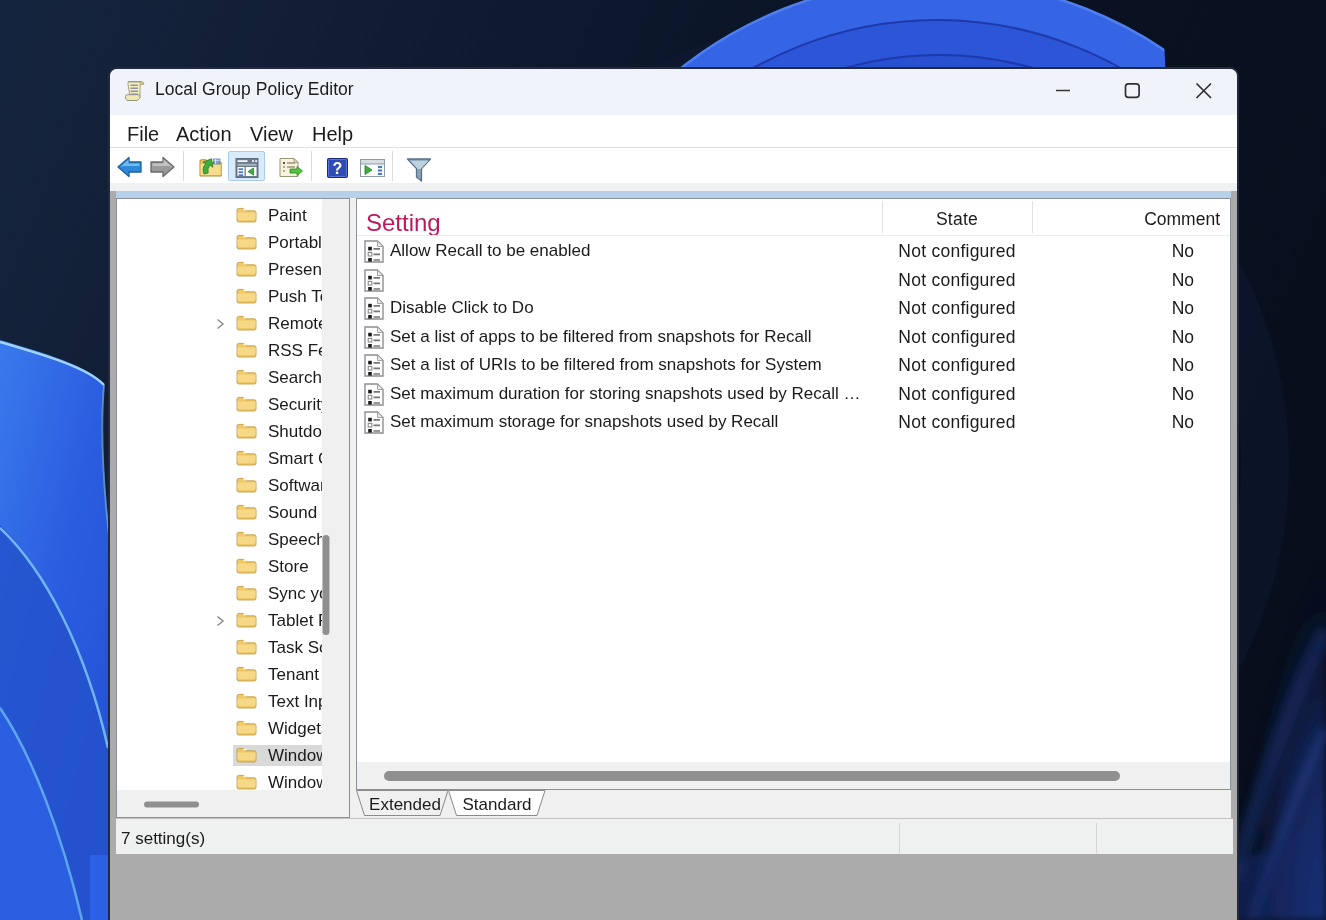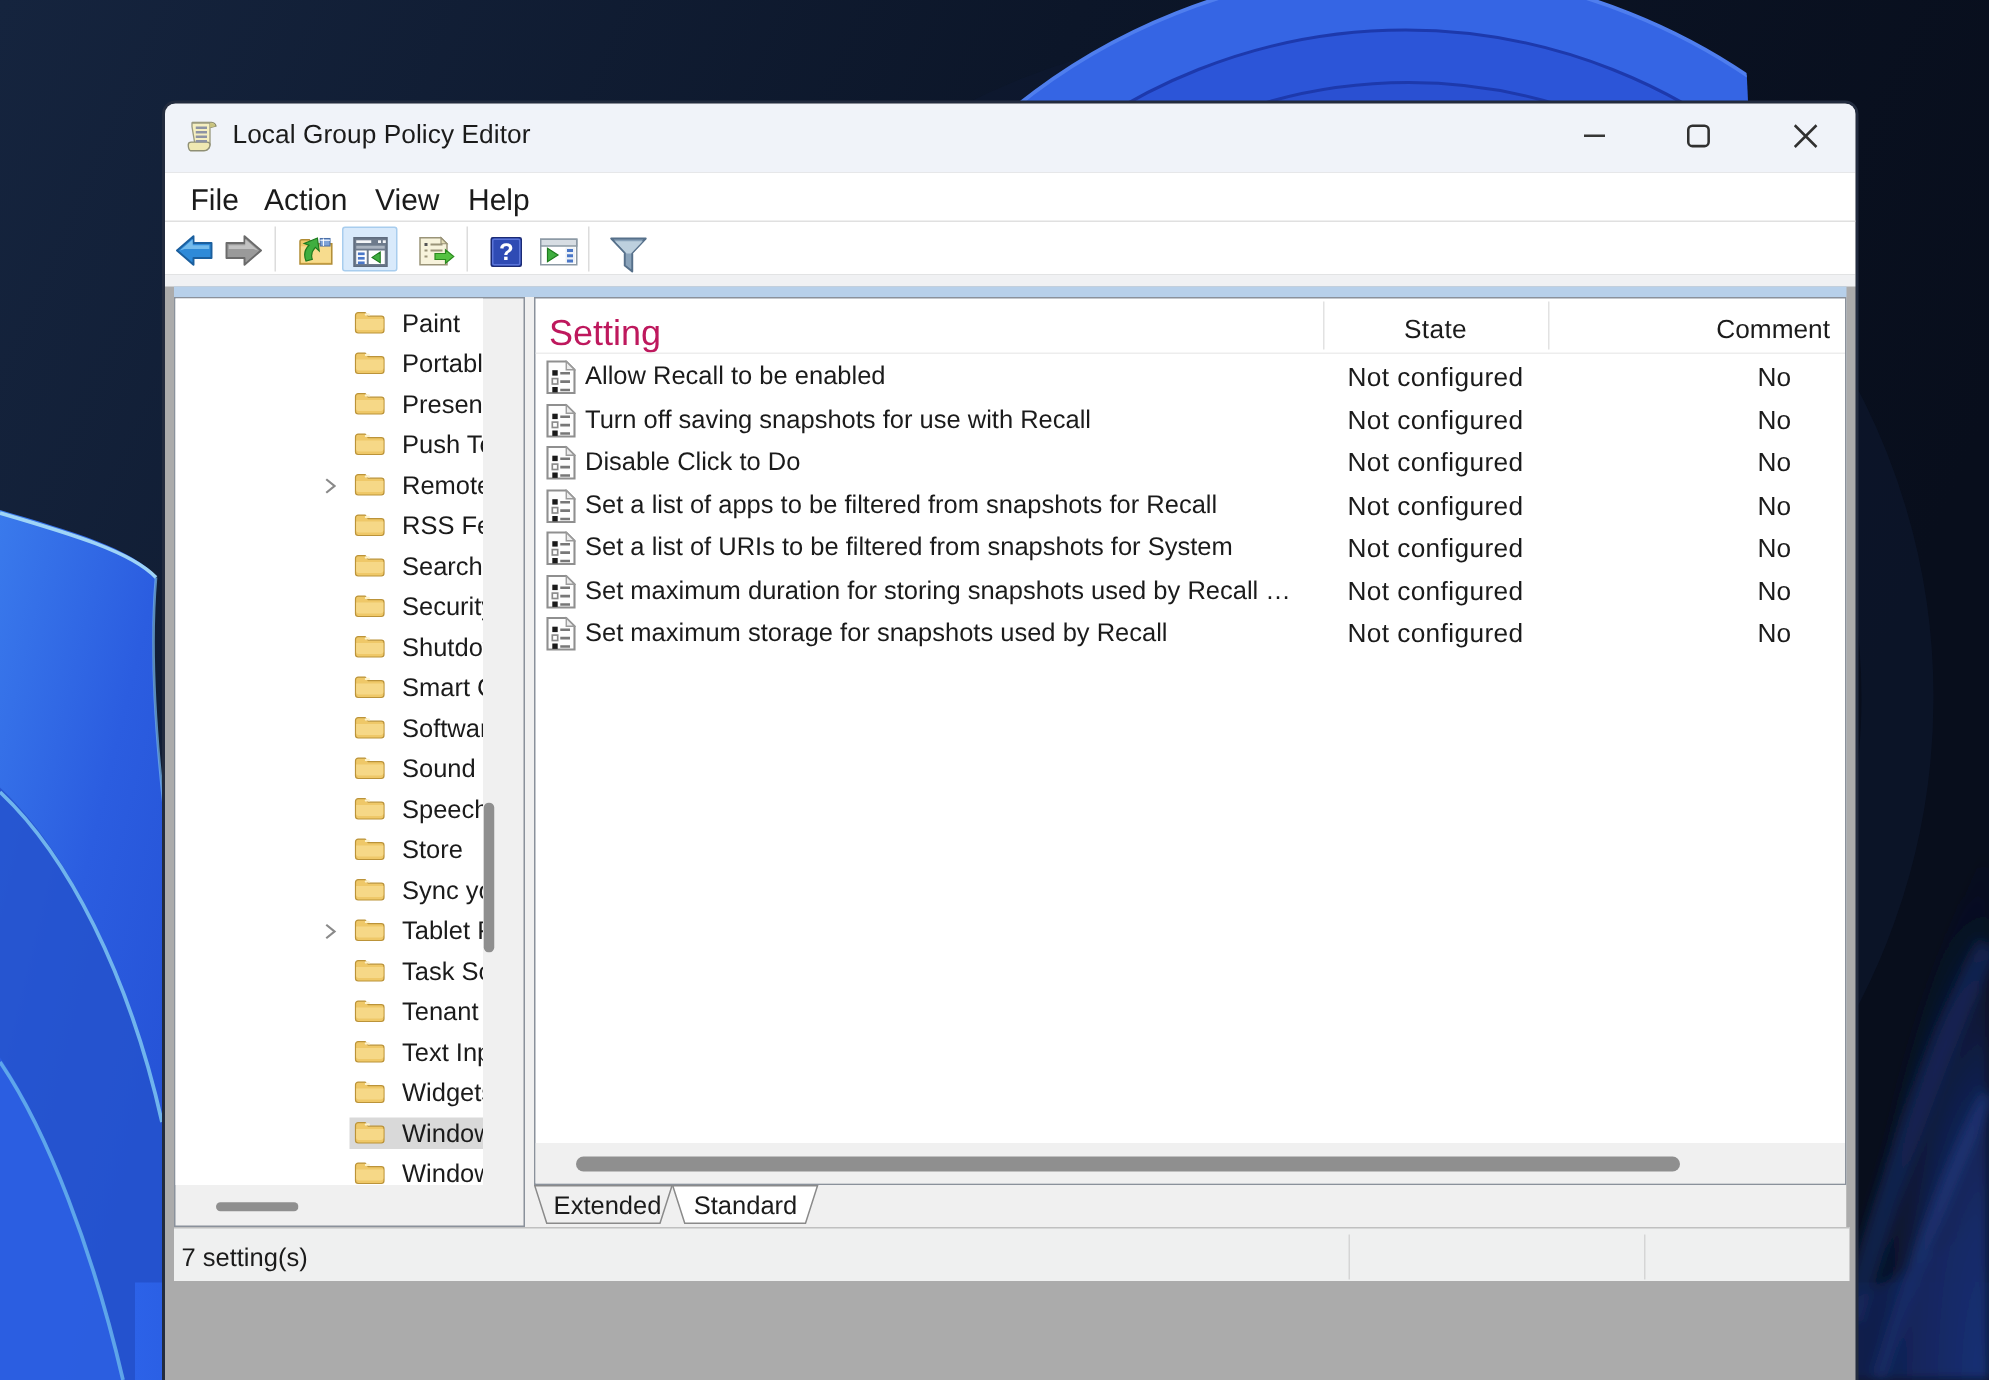--- a/index.html
+++ b/index.html
@@ -403,21 +403,20 @@
       <div class="st" style="top:42px">Not configured</div>
       <div class="cm" style="top:42px">No</div>
       <div class="licon" style="top:69.5px"><svg width="20" height="23" viewBox="0 0 20 23">
           <path d="M1,1 h12.5 l5.5,5.5 v15.5 h-18 z" fill="#fdfdfd" stroke="#8f8f8f" stroke-width="1.4"></path>
           <path d="M13.5,1 l5.5,5.5 h-5.5 z" fill="#ececec" stroke="#9a9a9a" stroke-width="0.9"></path>
           <rect x="4.2" y="6.8" width="3.6" height="3.6" fill="#1a1a1a"></rect>
           <rect x="4.2" y="12.4" width="3.6" height="3.6" fill="none" stroke="#8a8a8a" stroke-width="1.1"></rect>
           <rect x="4.2" y="18" width="3.6" height="3.6" fill="#1a1a1a"></rect>
           <path d="M9.5,8.8 h6.5 M9.5,14.4 h6.5 M9.5,20 h6.5" stroke="#777" stroke-width="1.7"></path>
         </svg></div>
-      <div class="lrow" style="top:70.5px">Turn off saving snapshots for use with Recall</div>
       <div class="st" style="top:70.5px">Not configured</div>
       <div class="cm" style="top:70.5px">No</div>
       <div class="licon" style="top:98px"><svg width="20" height="23" viewBox="0 0 20 23">
           <path d="M1,1 h12.5 l5.5,5.5 v15.5 h-18 z" fill="#fdfdfd" stroke="#8f8f8f" stroke-width="1.4"></path>
           <path d="M13.5,1 l5.5,5.5 h-5.5 z" fill="#ececec" stroke="#9a9a9a" stroke-width="0.9"></path>
           <rect x="4.2" y="6.8" width="3.6" height="3.6" fill="#1a1a1a"></rect>
           <rect x="4.2" y="12.4" width="3.6" height="3.6" fill="none" stroke="#8a8a8a" stroke-width="1.1"></rect>
           <rect x="4.2" y="18" width="3.6" height="3.6" fill="#1a1a1a"></rect>
           <path d="M9.5,8.8 h6.5 M9.5,14.4 h6.5 M9.5,20 h6.5" stroke="#777" stroke-width="1.7"></path>
         </svg></div>

